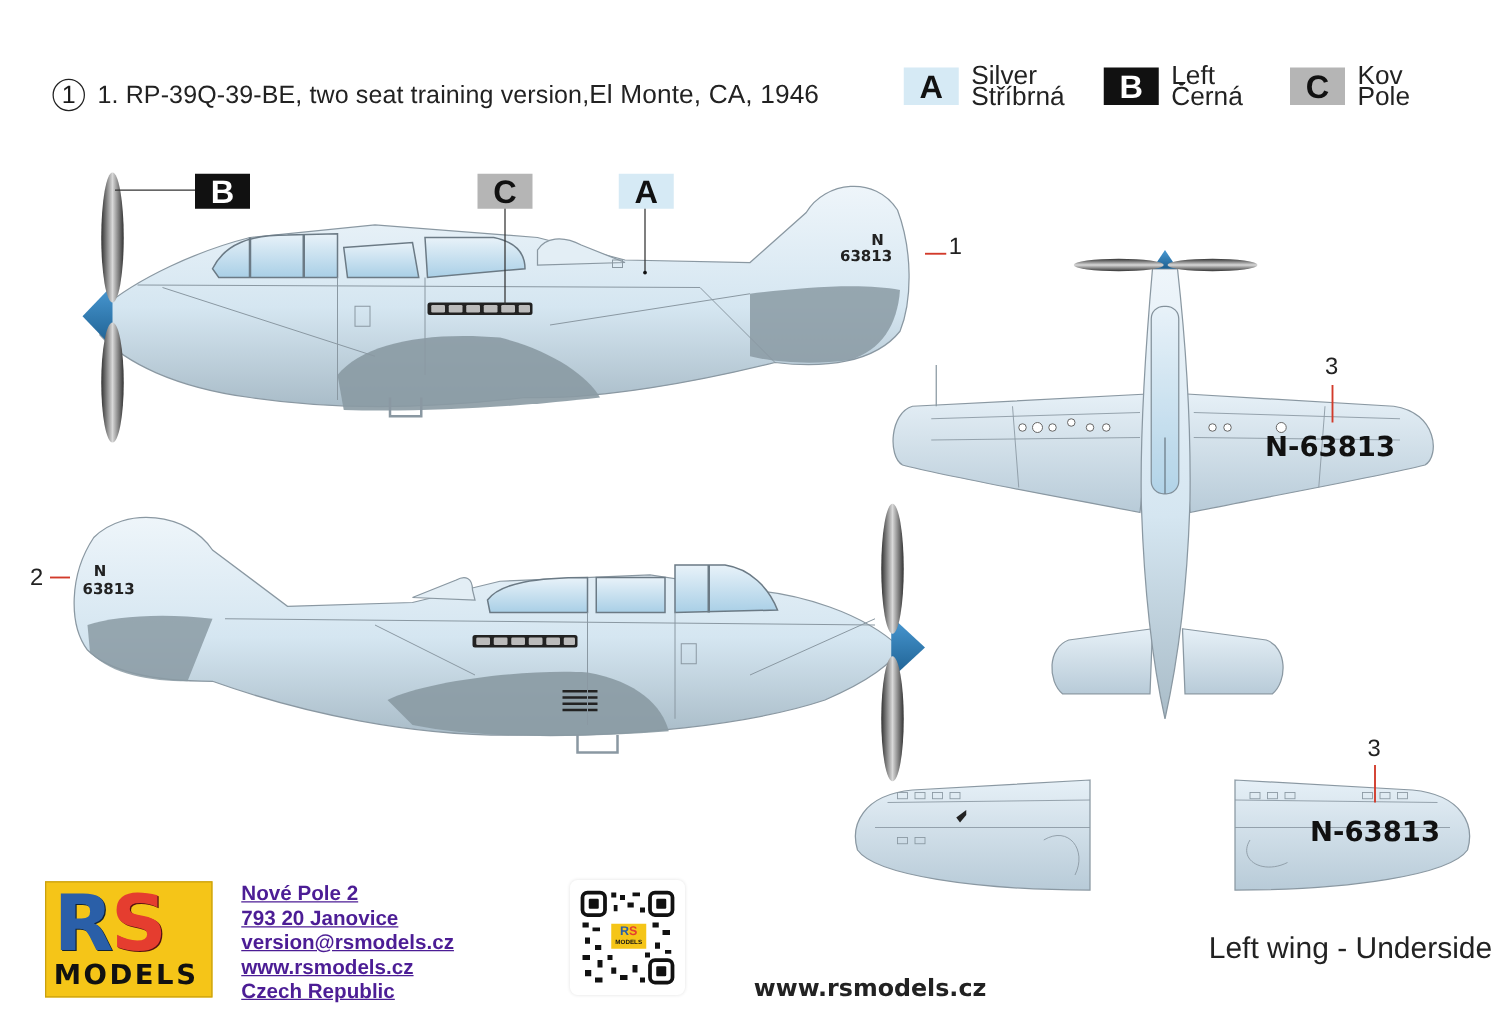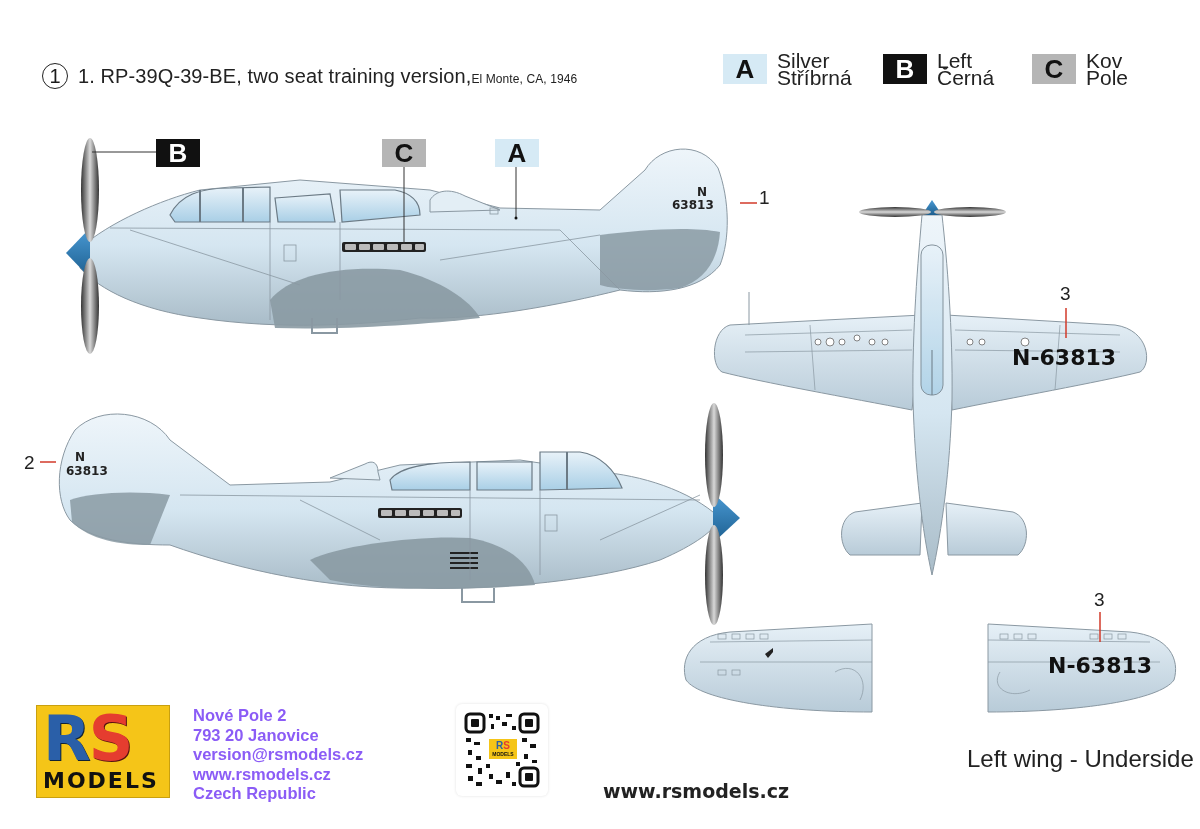--- a/index.html
+++ b/index.html
@@ -24,38 +24,38 @@
 
   .num-label { position: absolute; font-size: 19px; color: #222; }
 
   .logo { position: absolute; left: 36px; top: 705px; width: 134px; height: 93px; background: #f5c518;
     border: 1px solid #c9a00f; }
   .logo .rs { position: absolute; left: 6px; top: 2px; font-size: 62px; font-weight: bold; letter-spacing: -2px; line-height: 62px; font-family: "DejaVu Sans", sans-serif; }
   .logo .r { color: #2a5fa8; text-shadow: 1px 1px 0 #123; }
   .logo .s { color: #e53d2f; text-shadow: 1px 1px 0 #511; }
   .logo .models { position: absolute; left: 6px; bottom: 4px; font-size: 22px; font-weight: bold; letter-spacing: 2px; color: #111; font-family: "DejaVu Sans", sans-serif; }
 
-  .address { position: absolute; left: 193px; top: 706px; font-size: 16.5px; font-weight: bold; line-height: 19.5px; color: #8b5cf6; }
+  .address { position: absolute; left: 193px; top: 706px; font-size: 16.5px; font-weight: bold; line-height: 19.5px; color: #4c1d95; text-decoration: underline; }
 
   .qr { position: absolute; left: 456px; top: 704px; width: 92px; height: 92px; border-radius: 6px;
     background: #fff; box-shadow: 0 0 3px rgba(0,0,0,0.12); }
   .qr-logo { position: absolute; left: 33px; top: 35px; width: 28px; height: 20px; background: #f5c518;
     font-size: 10px; font-weight: bold; line-height: 13px; text-align: center; }
   .qr-logo .r { color: #2a5fa8; } .qr-logo .s { color: #e53d2f; }
   .qr-logo .m { display: block; font-size: 5px; line-height: 5px; color: #111; }
 
   .website { position: absolute; left: 603px; top: 780px; font-size: 19px; font-weight: bold; color: #222; font-family: "DejaVu Sans", sans-serif; }
   .wing-caption { position: absolute; left: 967px; top: 745px; font-size: 24px; color: #222; }
 </style>
 </head>
 <body>
 
 <div class="title-row">
   <div class="circle-num">1</div>
-  <span class="title-text"><span>1. RP-39Q-39-BE, two seat training version,</span><span style="font-size:12px;margin-top:24px;">El Monte, CA, 1946</span></span>
+  <span class="title-text"><span>1. RP-39Q-39-BE, two seat training version,</span><span style="font-size:21px;margin-top:24px;">El Monte, CA, 1946</span></span>
 </div>
 
 <div class="legend" style="left:723px;">
   <div class="swatch" style="background:#d6eaf5;color:#111;">A</div>
   <div class="labels">
       <div>Silver</div>
       <div>Stříbrná</div>
     </div>
 </div>
 <div class="legend" style="left:883px;">

